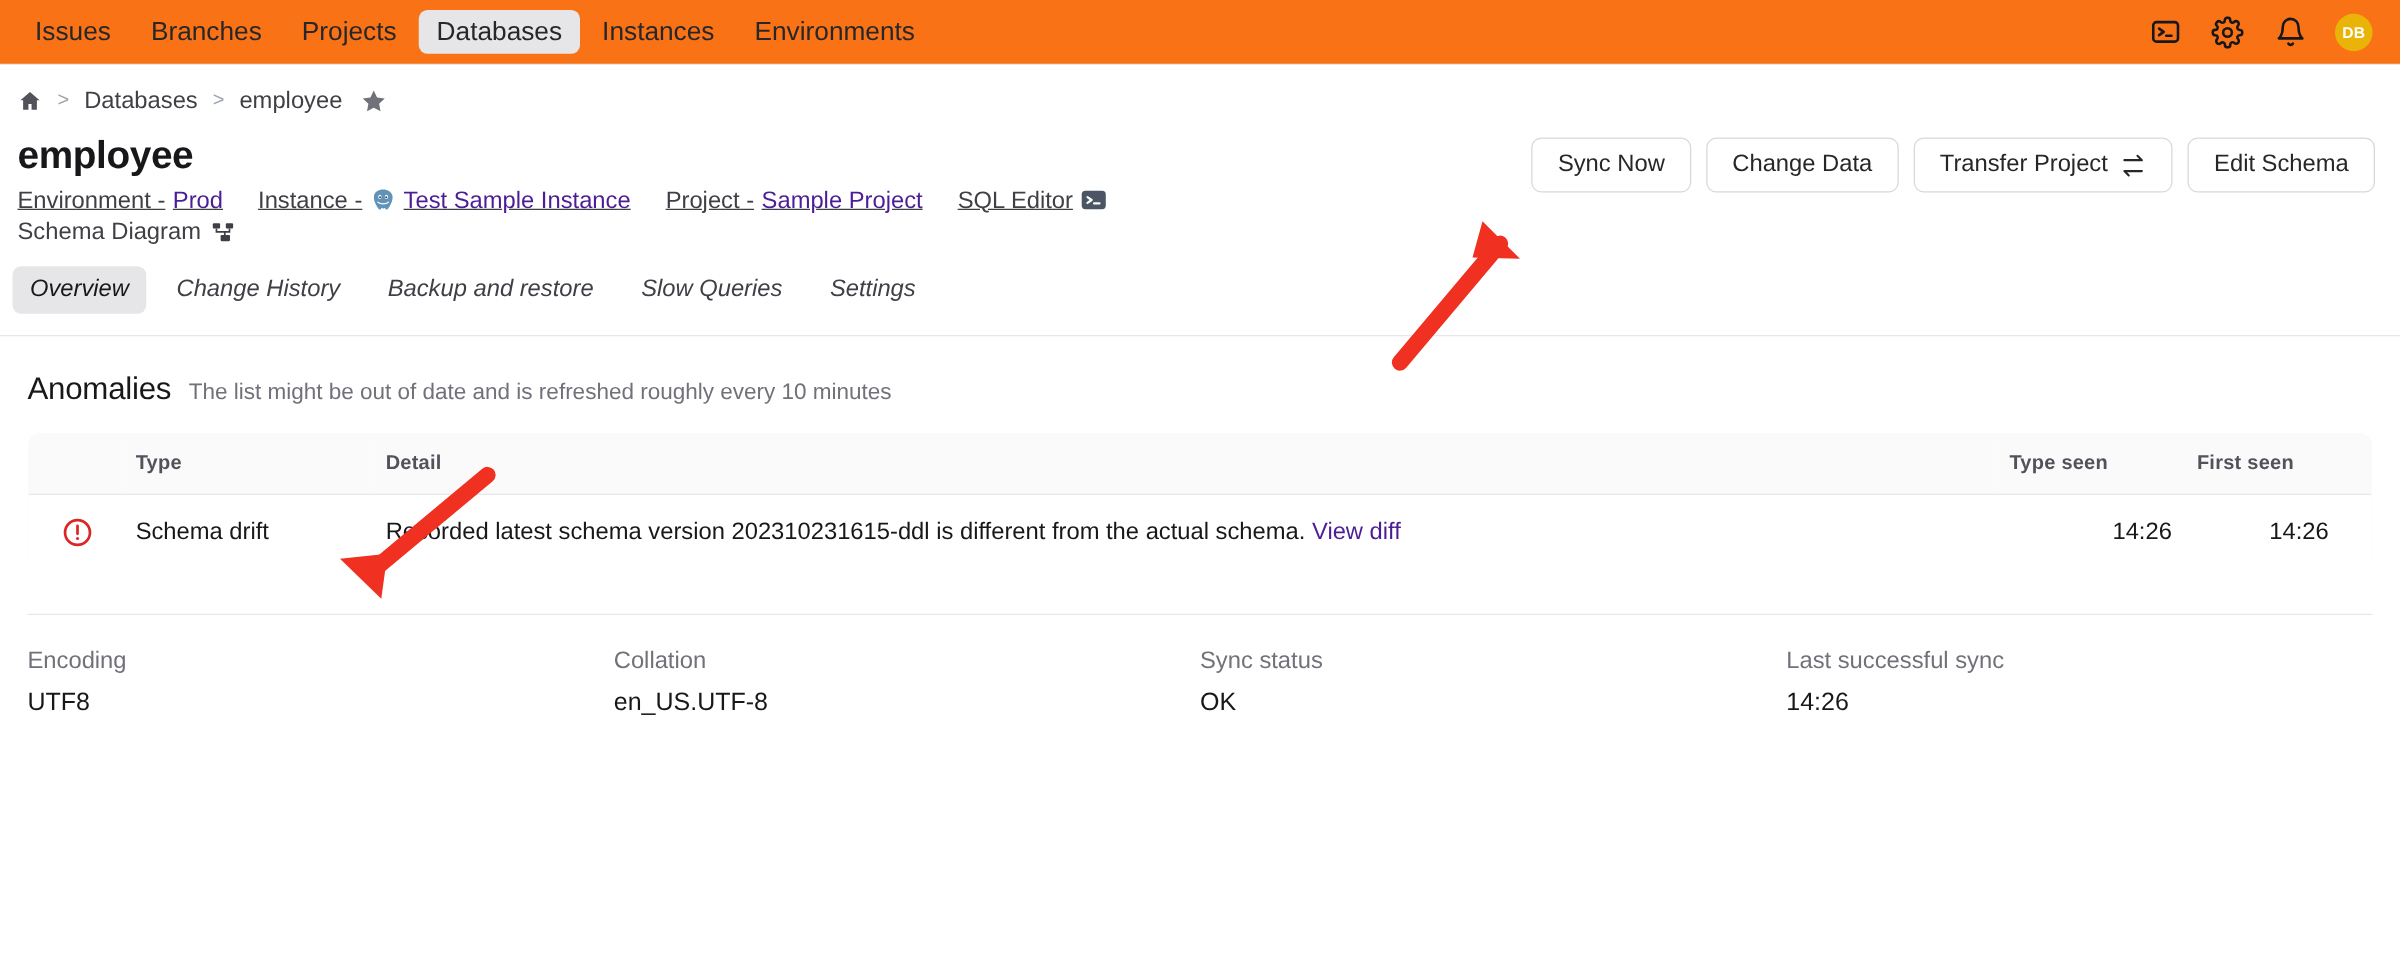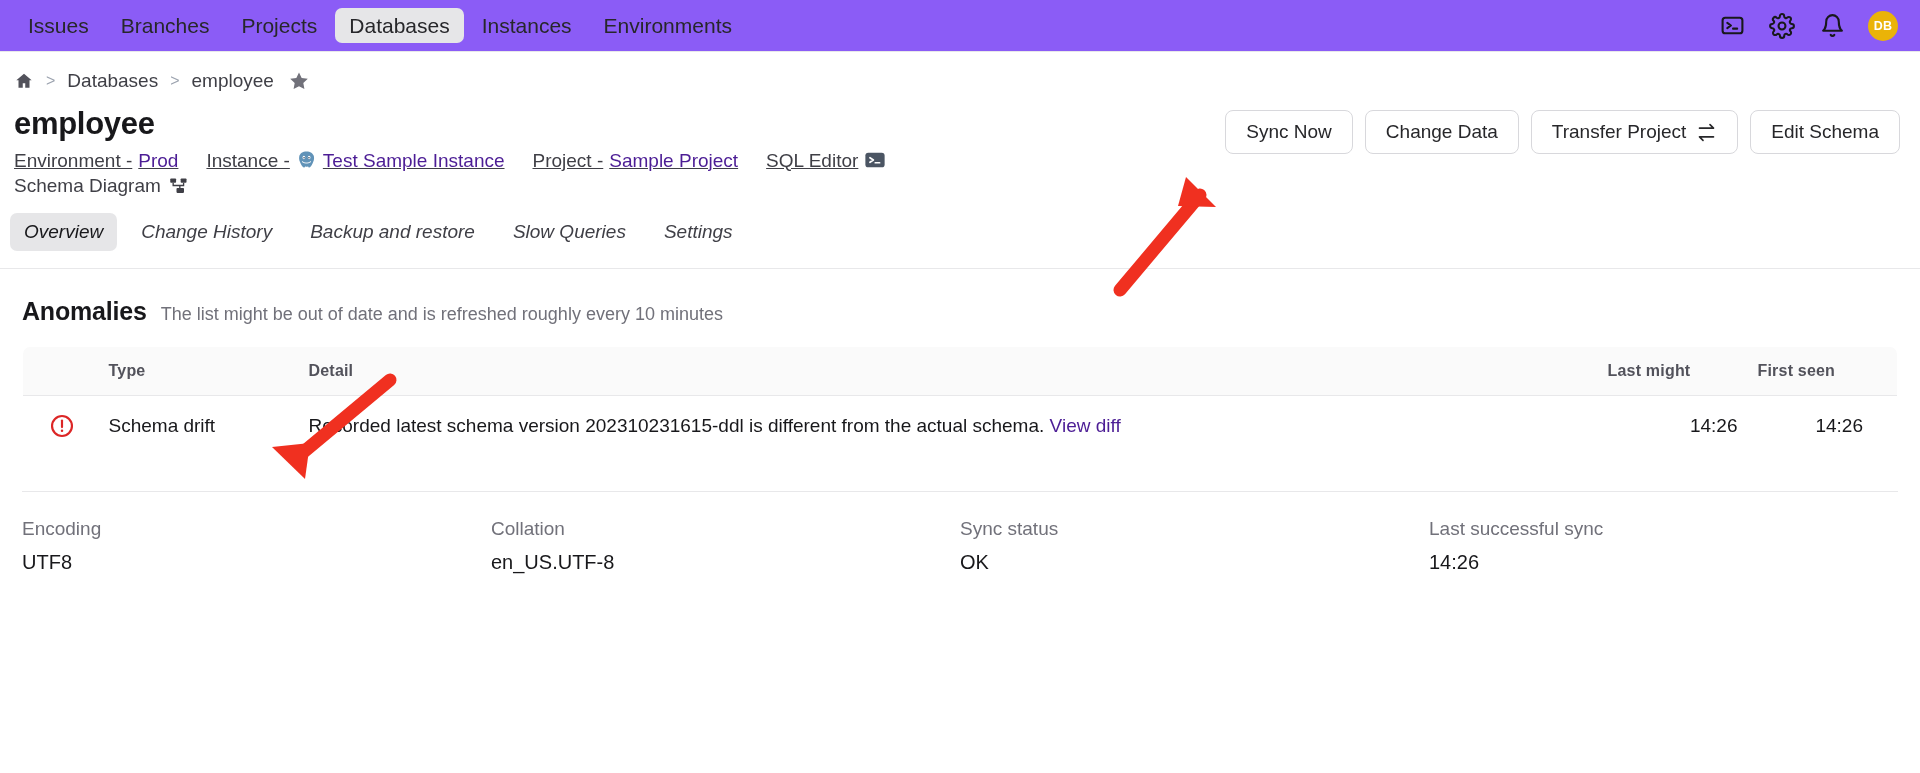--- a/index.html
+++ b/index.html
@@ -15,21 +15,21 @@
     overflow: hidden;
   }
 
   
   .topnav {
     height: 52px;
     display: flex;
     align-items: center;
     padding: 0 22px 0 14px;
     border-bottom: 1px solid #e8e8ea;
-    background: #8b5cf6;
+    background: #f97316;
   }
   .nav-items {
     display: flex;
     align-items: center;
     gap: 4px;
   }
   .nav-item {
     font-size: 21px;
     color: #27272a;
     padding: 7px 14px;
@@ -184,21 +184,21 @@
     padding: 0 22px 0 22px;
   }
   .anom-head {
     display: flex;
     align-items: baseline;
     gap: 14px;
     margin-top: 28px;
   }
   .anom-title {
     font-size: 25px;
-    font-weight: 700;
+    font-weight: 400;
     color: #18181b;
     letter-spacing: -0.2px;
   }
   .anom-sub {
     font-size: 18px;
     color: #71717a;
   }
 
   table.anoms {
     width: 100%;
@@ -407,21 +407,21 @@
     <span class="anom-title">Anomalies</span>
     <span class="anom-sub">The list might be out of date and is refreshed roughly every 10 minutes</span>
   </div>
 
   <table class="anoms">
     <thead>
       <tr>
         <th class="col-icon"></th>
         <th class="col-type">Type</th>
         <th class="col-detail">Detail</th>
-        <th class="col-last">Last might</th>
+        <th class="col-last">Type seen</th>
         <th class="col-first">First seen</th>
       </tr>
     </thead>
     <tbody>
       <tr>
         <td class="col-icon">
           <span class="err-ico">
             <svg width="26" height="26" viewBox="0 0 24 24" fill="none" stroke="#dc2626" stroke-width="2">
               <circle cx="12" cy="12" r="9.2"></circle>
               <line x1="12" y1="7" x2="12" y2="13" stroke-linecap="round"></line>

